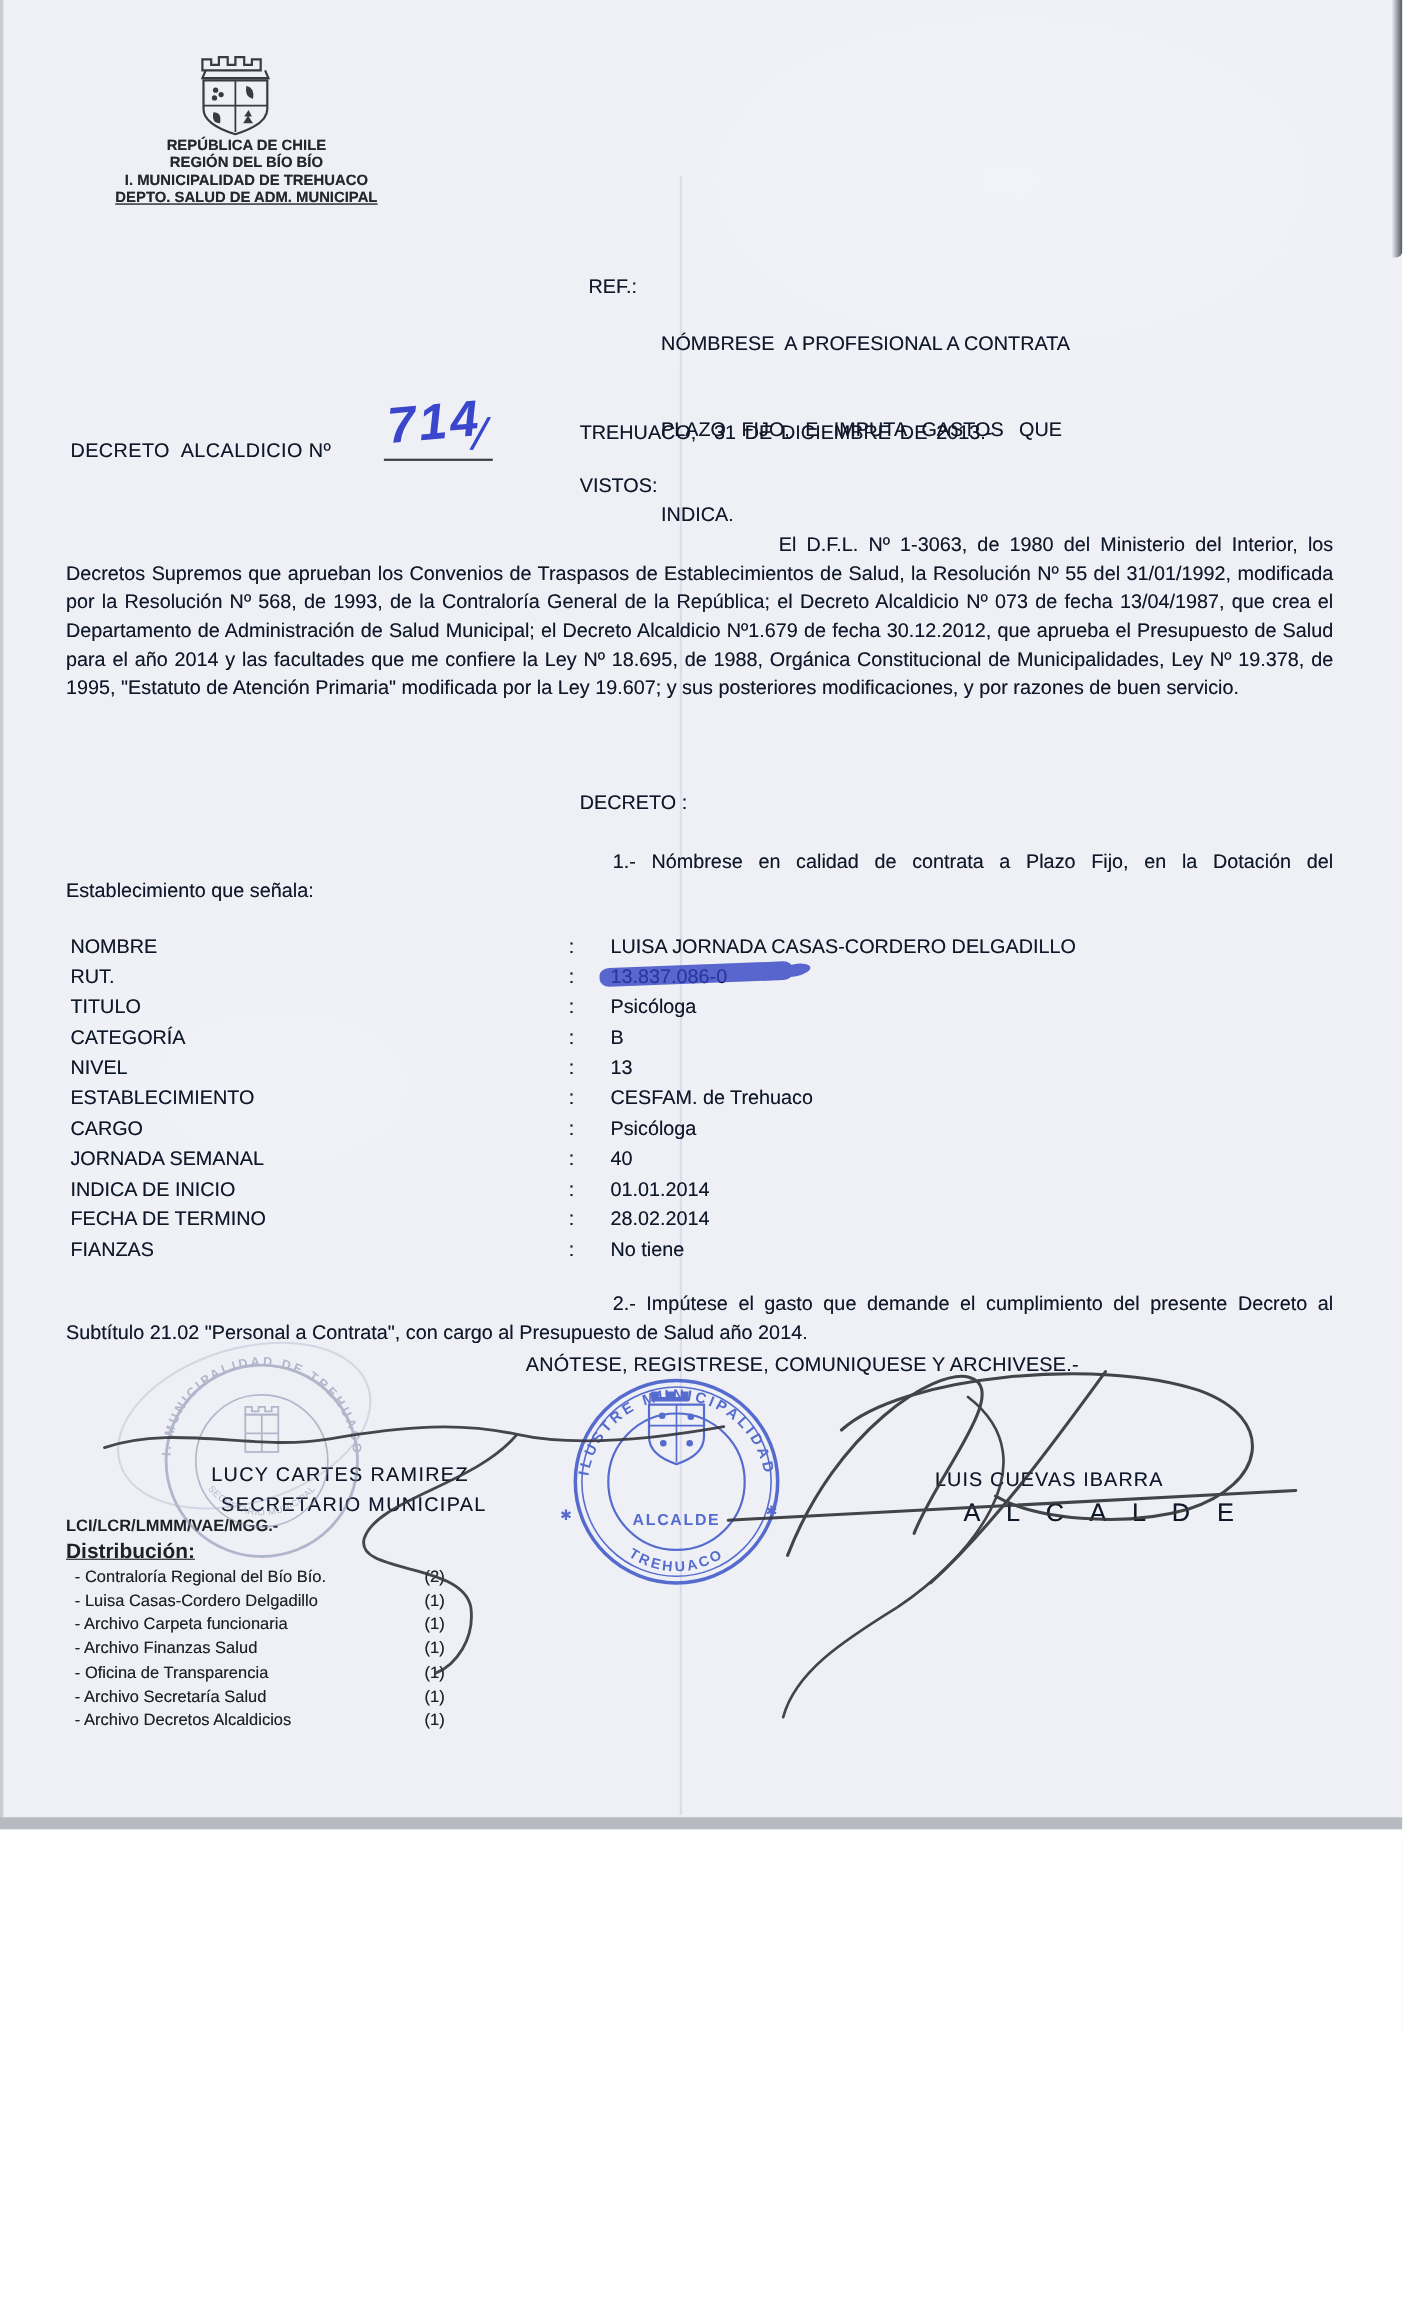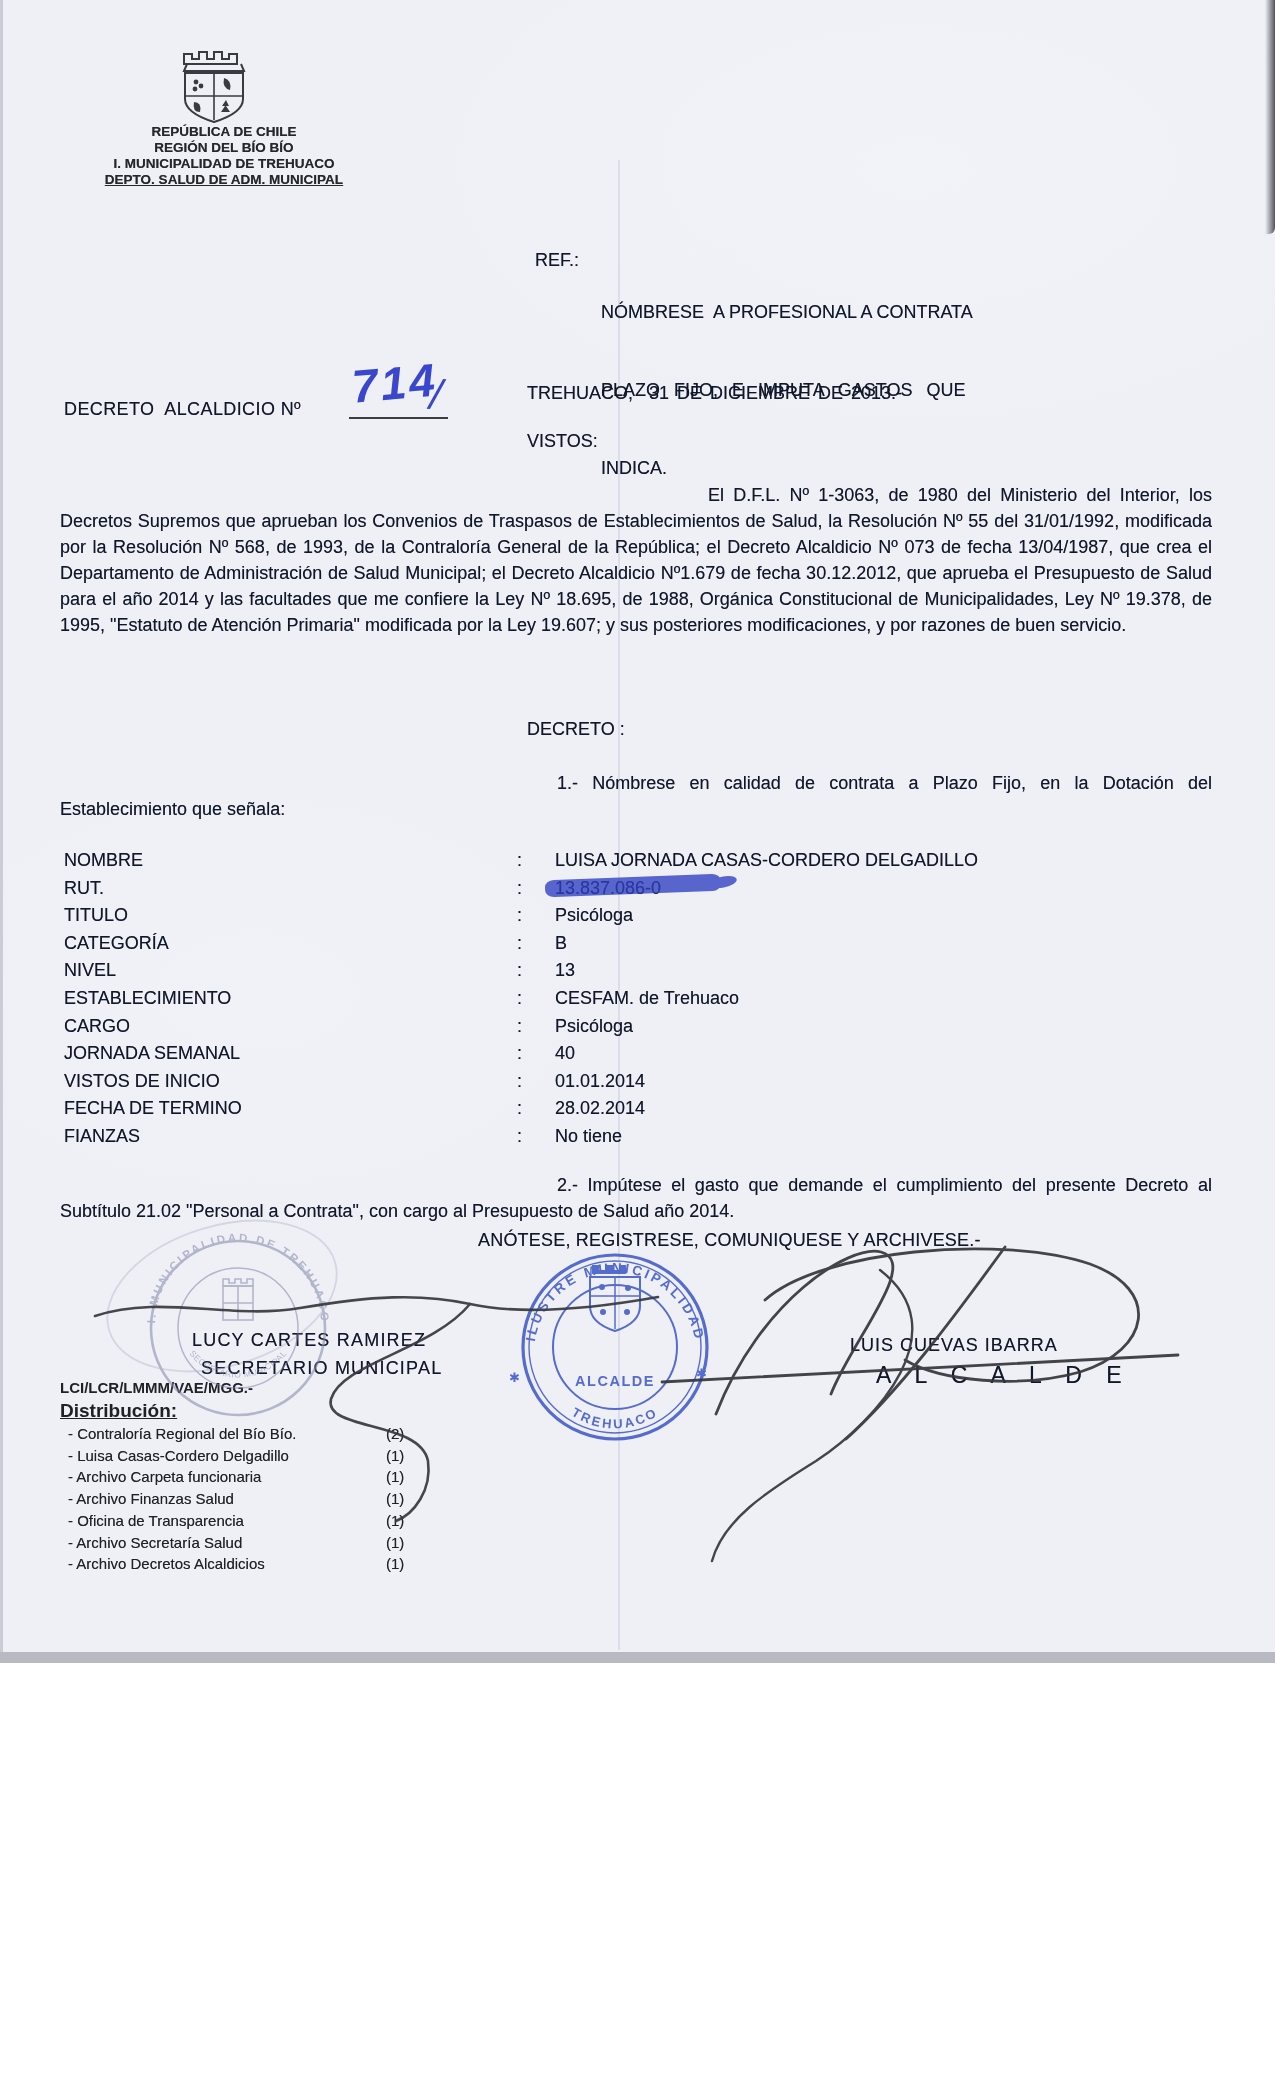--- a/index.html
+++ b/index.html
@@ -162,21 +162,21 @@
         <span class="flabel">CARGO</span>
         <span class="fcolon">:</span>
         <span class="fvalue-wrap"><span>Psicóloga</span></span>
       </div>
     <div class="frow">
         <span class="flabel">JORNADA SEMANAL</span>
         <span class="fcolon">:</span>
         <span class="fvalue-wrap"><span>40</span></span>
       </div>
     <div class="frow">
-        <span class="flabel">VISTOS DE INICIO</span>
+        <span class="flabel">INDICA DE INICIO</span>
         <span class="fcolon">:</span>
         <span class="fvalue-wrap"><span>01.01.2014</span></span>
       </div>
     <div class="frow">
         <span class="flabel">FECHA DE TERMINO</span>
         <span class="fcolon">:</span>
         <span class="fvalue-wrap"><span>28.02.2014</span></span>
       </div>
     <div class="frow">
         <span class="flabel">FIANZAS</span>

